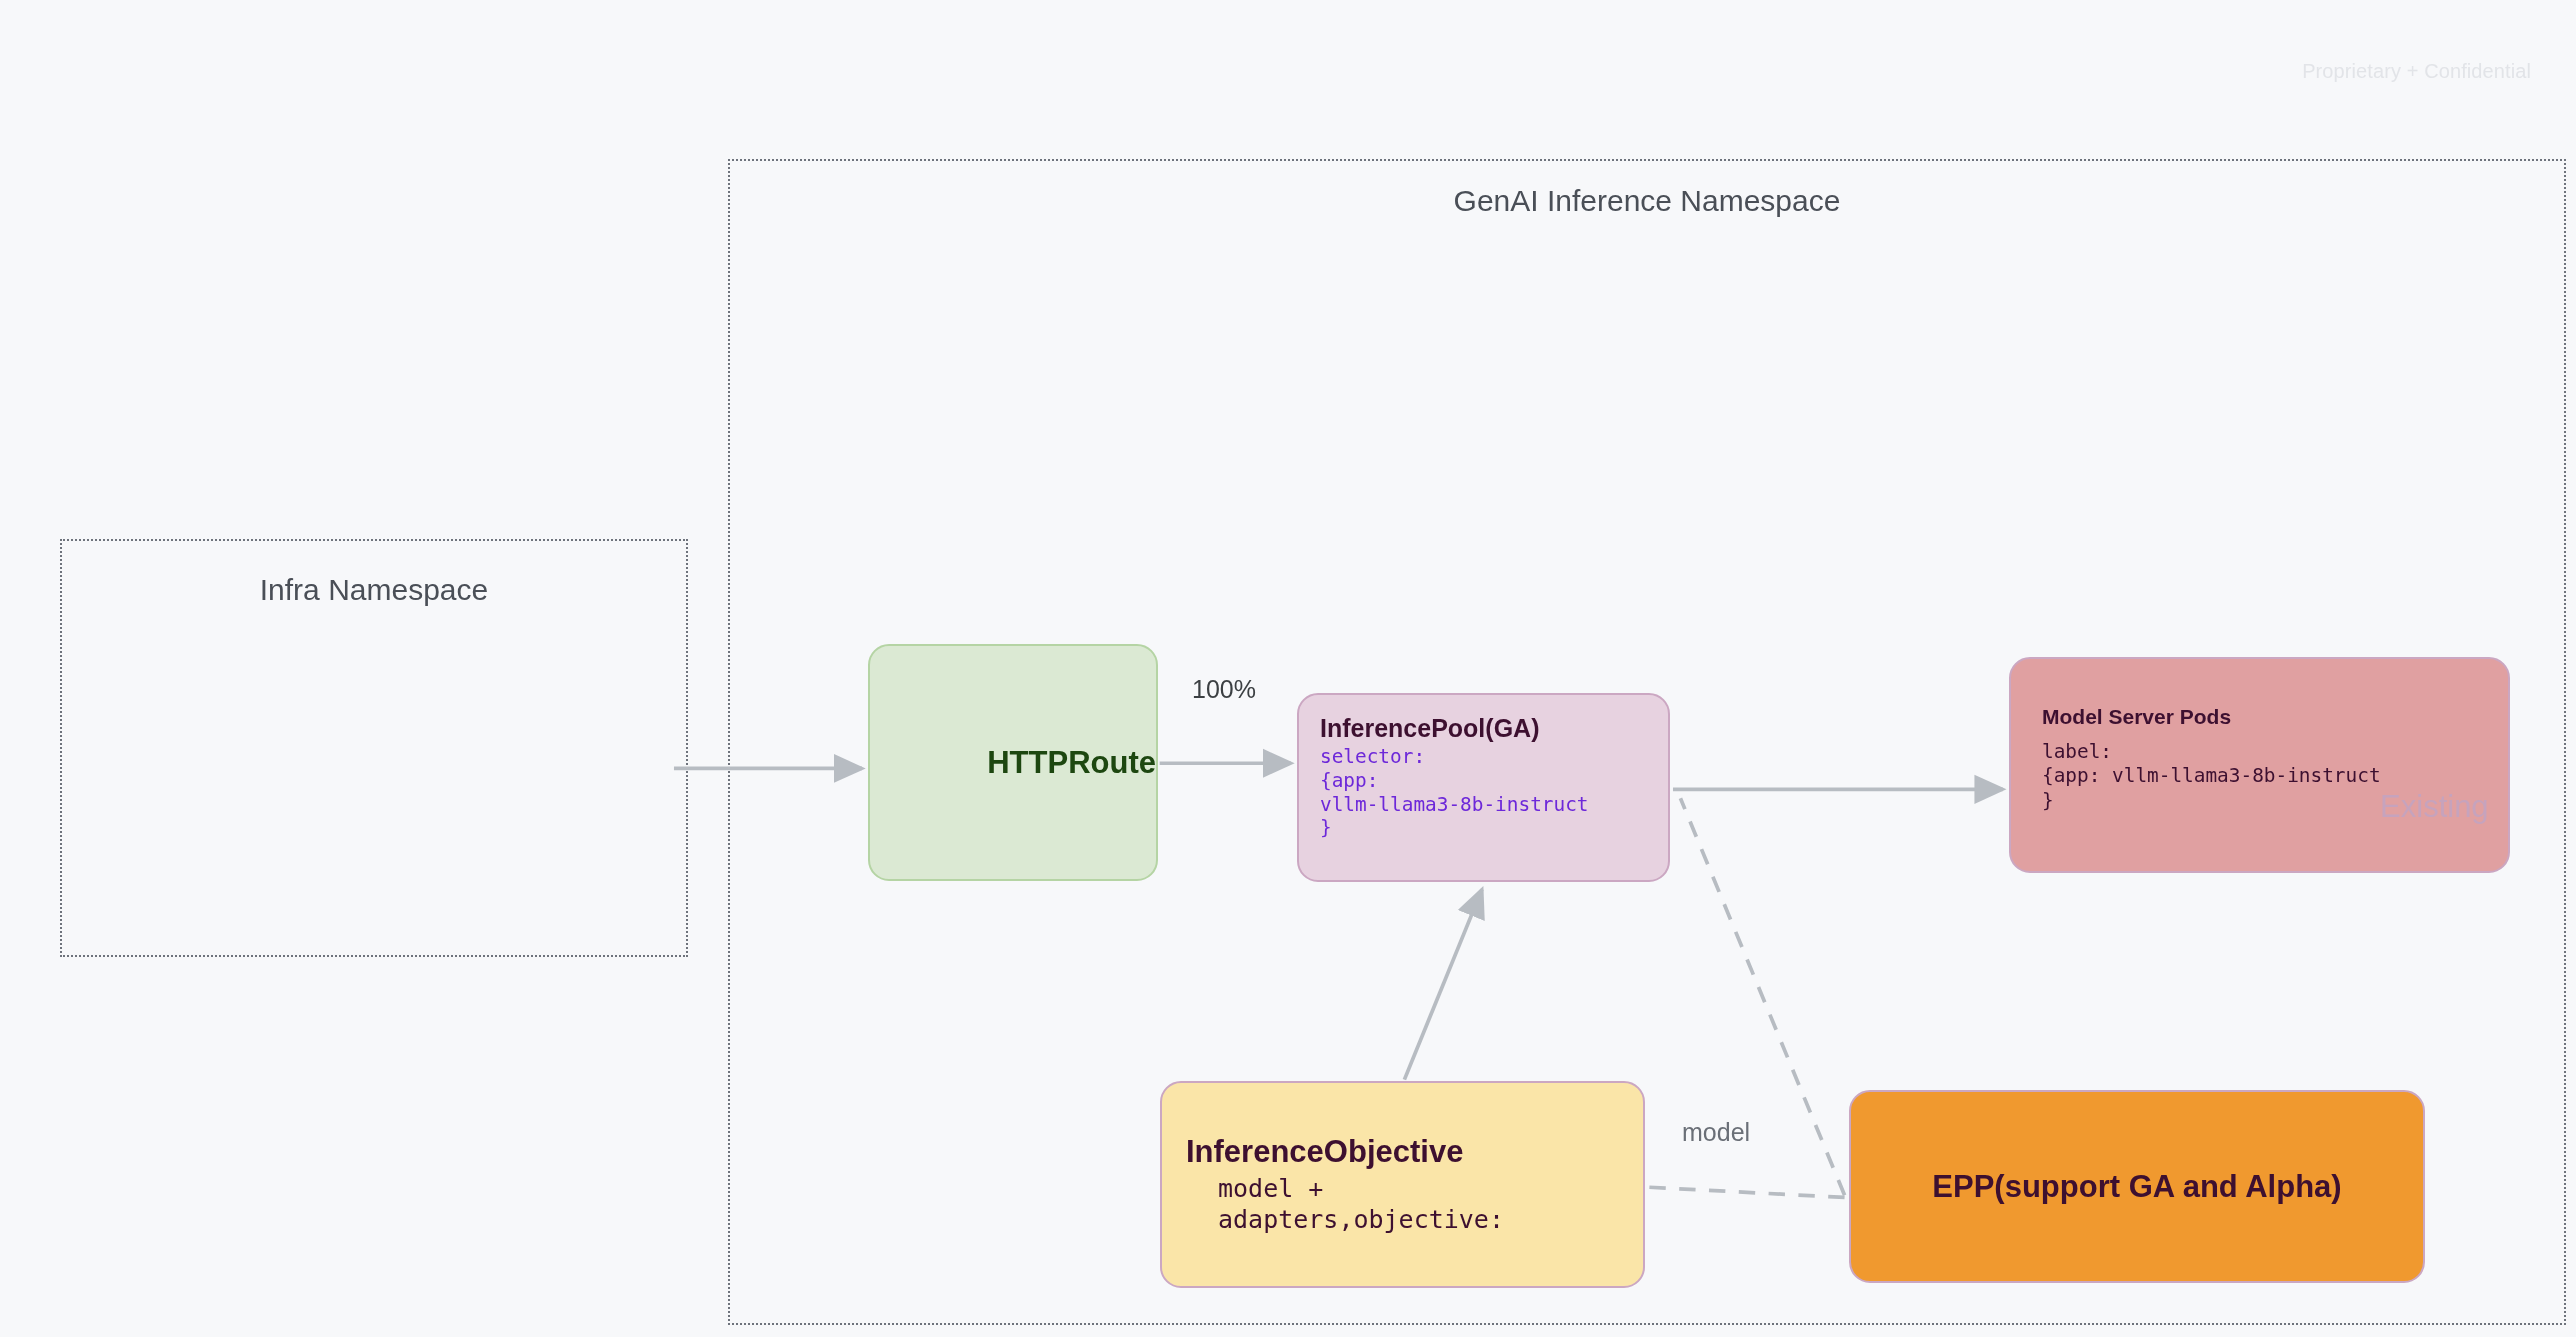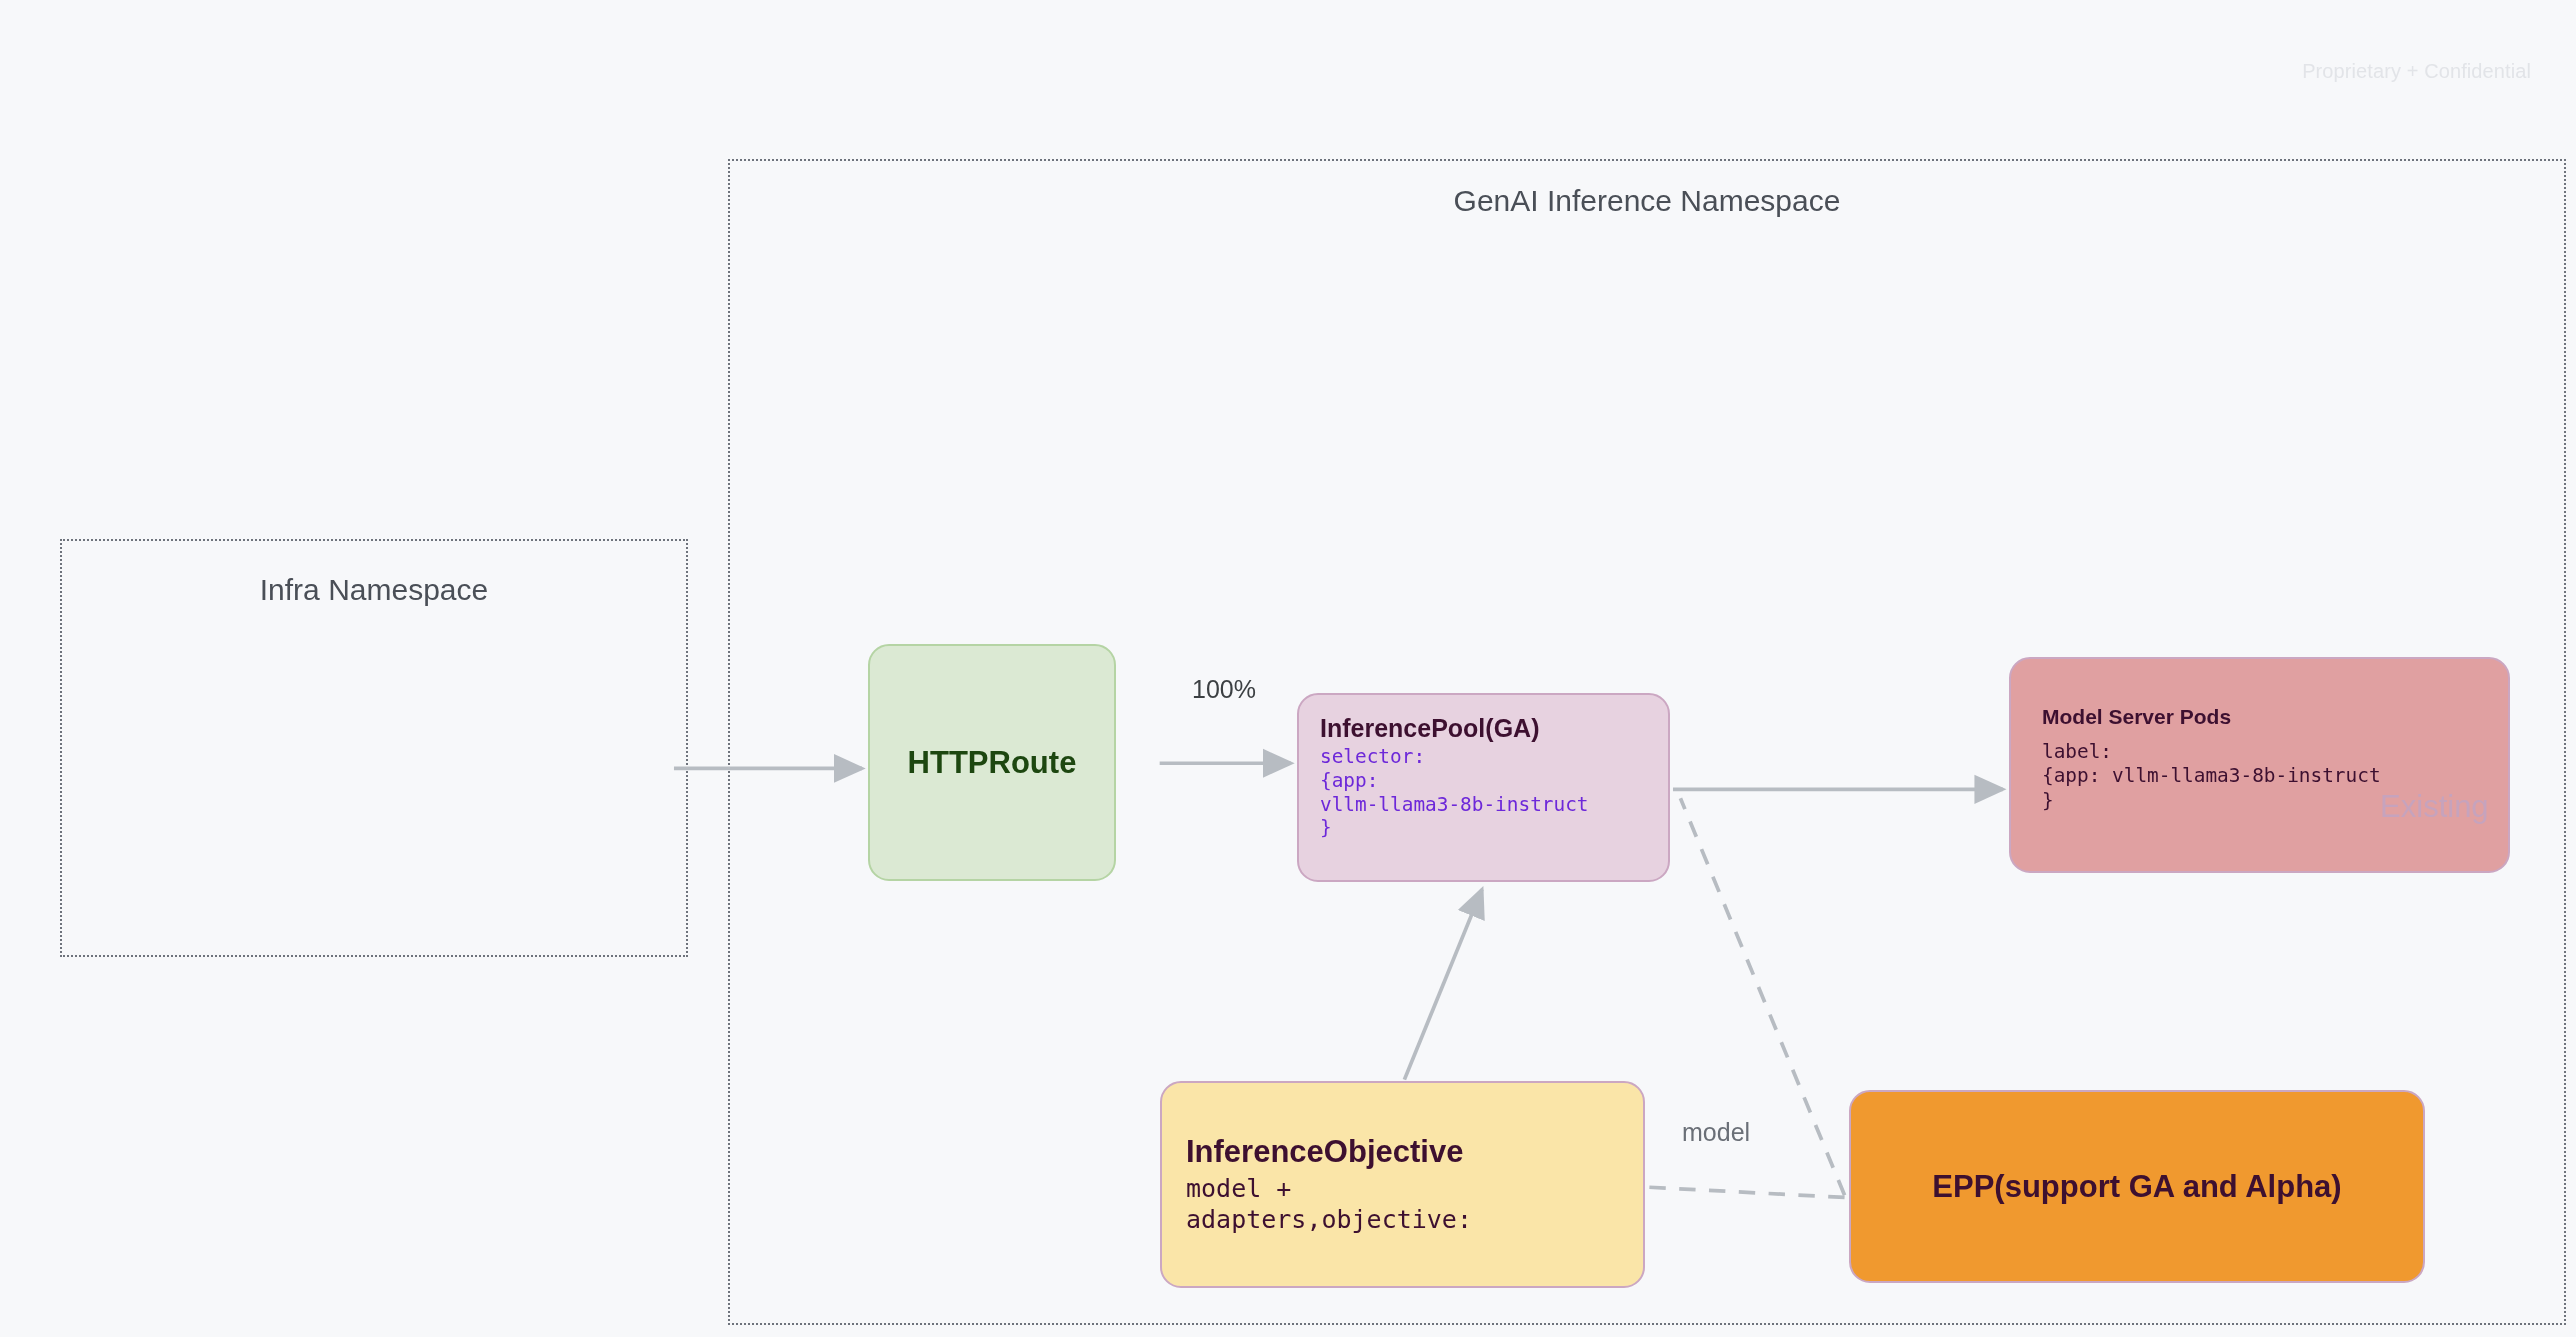--- a/index.html
+++ b/index.html
@@ -97,25 +97,25 @@
   }
   #node-gateway .title {
     font-size: 31px;
     color: #11389c;
   }
 
   
   #node-httproute {
     left: 868px;
     top: 644px;
-    width: 248px;
+    width: 290px;
     height: 237px;
     background: #dbe9d3;
     border: 2.2px solid #b5d4a4;
-    align-items: center;
+    align-items: flex-end;
   }
   #node-httproute .title {
     font-size: 31px;
     color: #1d4710;
   }
 
   
   #node-inferencepool {
     left: 1297px;
     top: 693px;
@@ -183,20 +183,21 @@
   }
   #node-inferenceobjective .title {
     font-size: 31px;
     color: #3d1030;
     margin-bottom: 4.5px;
   }
   #node-inferenceobjective .mono {
     font-size: 25px;
     color: #3d1030;
     line-height: 1.22;
+    margin-left: 32px;
   }
 
   
   #node-epp {
     left: 1849px;
     top: 1090px;
     width: 576px;
     height: 193px;
     background: #f0992f;
     border: 2.2px solid #cba7c2;

